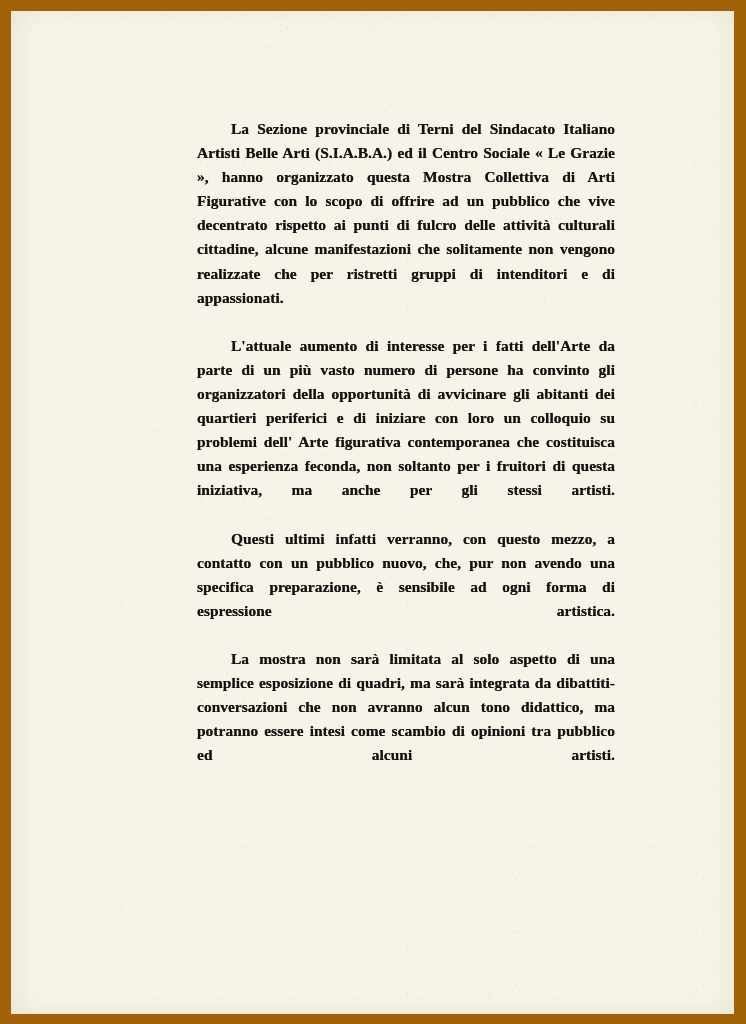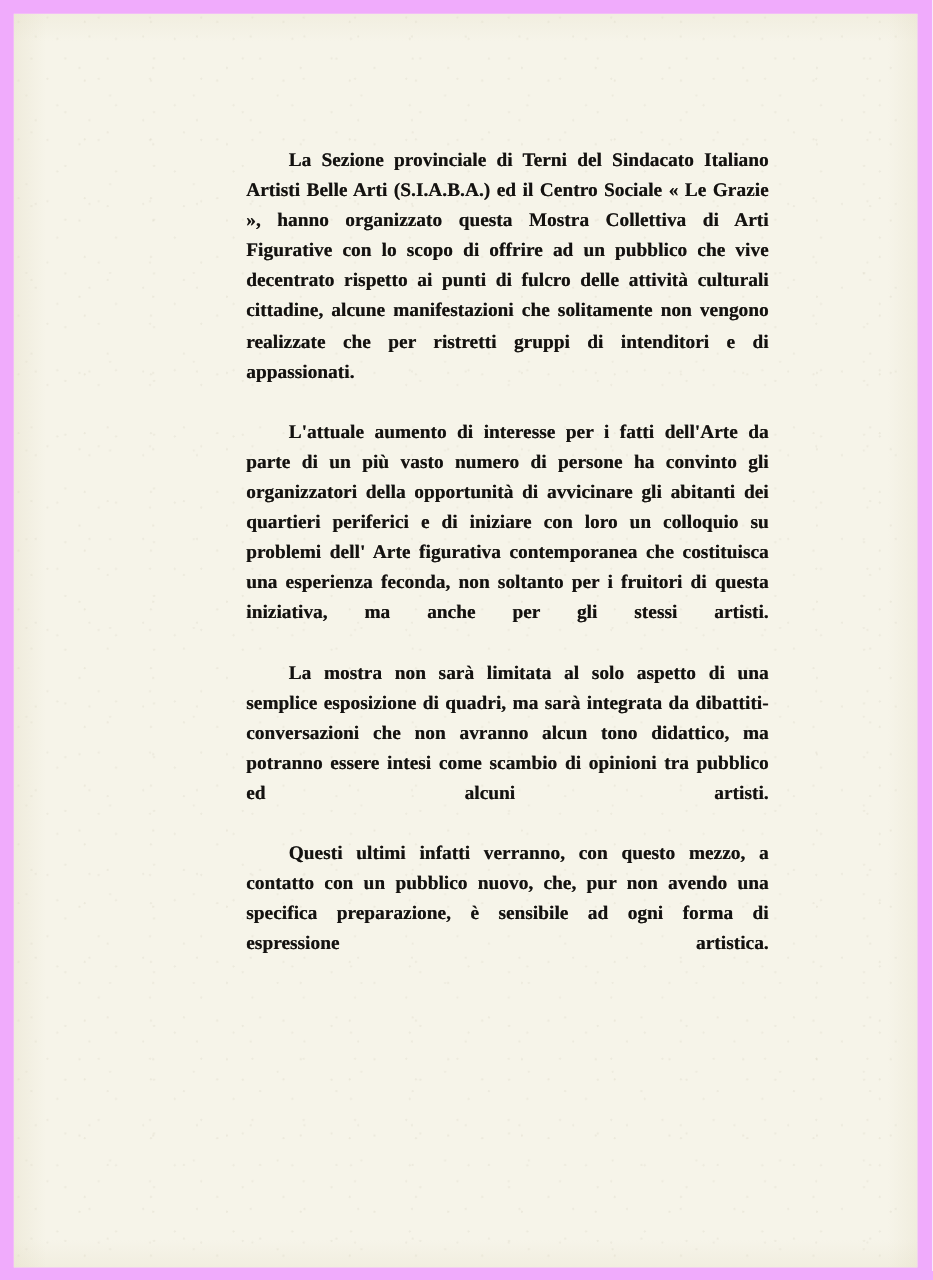--- a/index.html
+++ b/index.html
@@ -12,21 +12,21 @@
     height: 1024px;
     overflow: hidden;
     font-family: "Liberation Serif", "DejaVu Serif", serif;
   }
 
   
   .scan-frame {
     position: relative;
     width: 746px;
     height: 1024px;
-    background: #f0abfc;
+    background: #a16207;
     box-sizing: border-box;
     padding: 11px 12px 10px 11px;
   }
 
   
   .paper-sheet {
     position: relative;
     width: 100%;
     height: 100%;
     box-sizing: border-box;
@@ -111,17 +111,17 @@
 <body>
 
 <div class="scan-frame">
   <div class="paper-sheet">
     <div class="paper-grain"></div>
     <div class="paper-vignette"></div>
 
     <div class="text-block">
       <p class="para">La Sezione provinciale di Terni del Sindacato Italiano Artisti Belle Arti (S.I.A.B.A.) ed il Centro Sociale « Le Grazie », hanno organizzato questa Mostra Collettiva di Arti Figurative con lo scopo di offrire ad un pubblico che vive decentrato rispetto ai punti di fulcro delle attività culturali cittadine, alcune manifestazioni che solitamente non vengono realizzate che per ristretti gruppi di intenditori e di appassionati.</p>
       <p class="para">L'attuale aumento di interesse per i fatti dell'Arte da parte di un più vasto numero di persone ha convinto gli organizzatori della opportunità di avvicinare gli abitanti dei quartieri periferici e di iniziare con loro un colloquio su problemi dell' Arte figurativa contemporanea che costituisca una esperienza feconda, non soltanto per i fruitori di questa iniziativa, ma anche per gli stessi artisti.</p>
+      <p class="para">Questi ultimi infatti verranno, con questo mezzo, a contatto con un pubblico nuovo, che, pur non avendo una specifica preparazione, è sensibile ad ogni forma di espressione artistica.</p>
       <p class="para">La mostra non sarà limitata al solo aspetto di una semplice esposizione di quadri, ma sarà integrata da dibattiti-conversazioni che non avranno alcun tono didattico, ma potranno essere intesi come scambio di opinioni tra pubblico ed alcuni artisti.</p>
-      <p class="para">Questi ultimi infatti verranno, con questo mezzo, a contatto con un pubblico nuovo, che, pur non avendo una specifica preparazione, è sensibile ad ogni forma di espressione artistica.</p>
     </div>
   </div>
 </div>
 
 </body></html>

